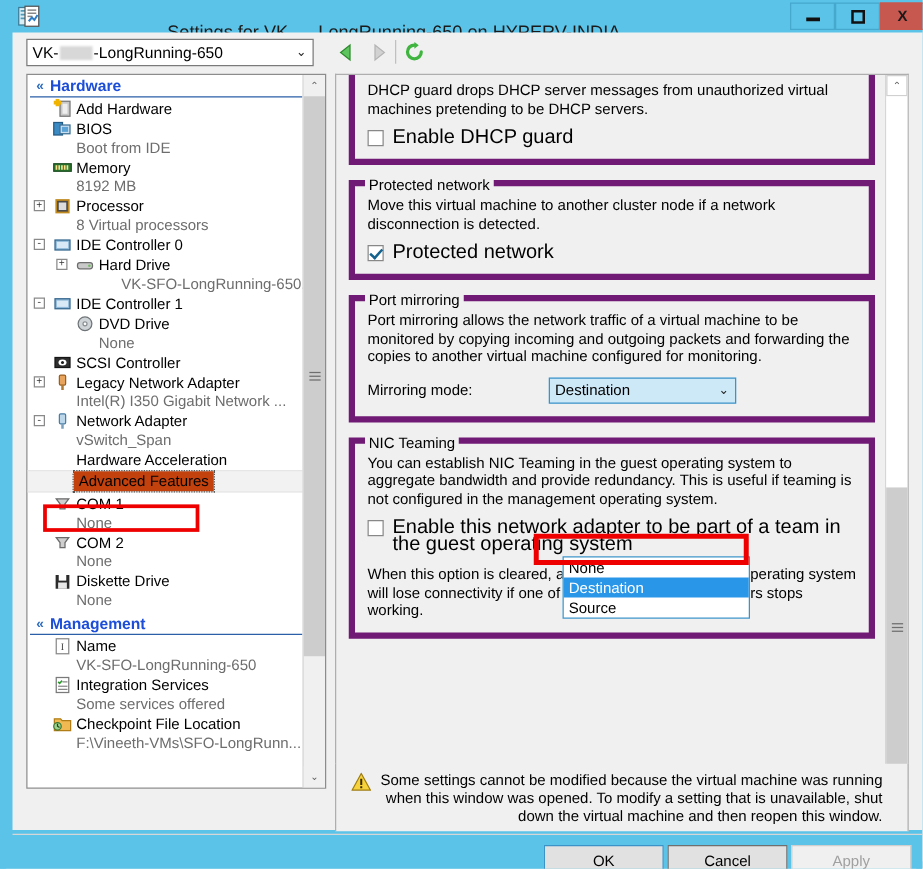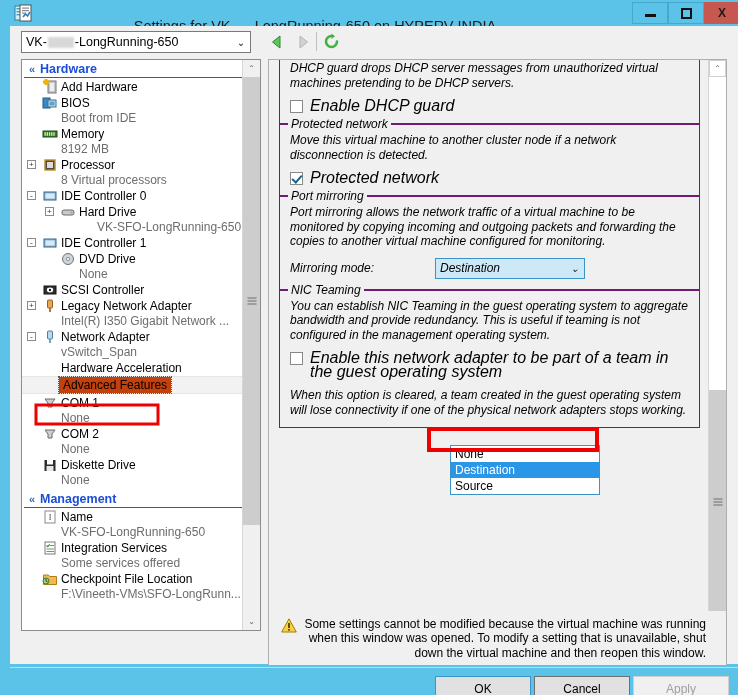--- a/index.html
+++ b/index.html
@@ -226,24 +226,23 @@
     box-sizing: border-box;
     overflow: hidden;
   }
   #main-scrollarea {
     position: absolute; left: 0; top: 0;
     width: 441px; height: 570px;
     overflow: hidden;
   }
   .group {
     position: relative;
-    margin: 0 10px 0 10px;
-    border: 1px solid #701a75;
+    margin: 0 10px 12px 10px;
+    border: 5px solid #701a75;
     padding: 8px 10px 10px 10px;
-    font-style: italic;
   }
   .group > .gtitle {
     position: absolute; top: -8px; left: 8px;
     background: #f0f0f0;
     padding: 0 3px;
     font-size: 12px;
   }
   .gtext { font-size: 12px; line-height: 14.5px; margin-bottom: 9px; }
   .chkrow { display: flex; align-items: flex-start; font-size: 16px; }
   .chkbox {

